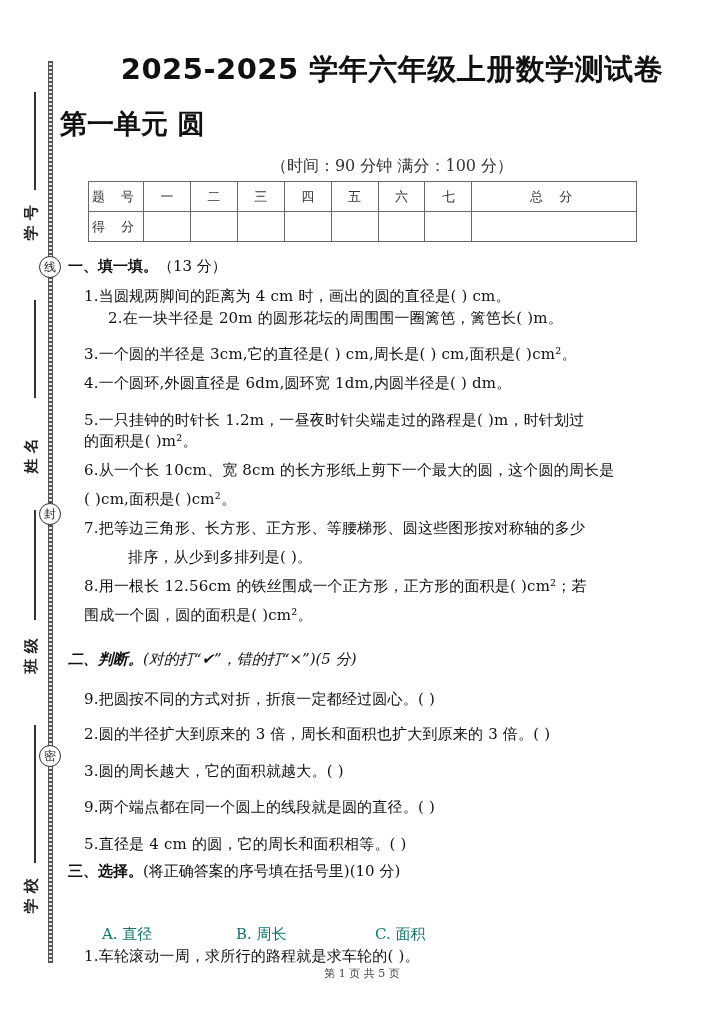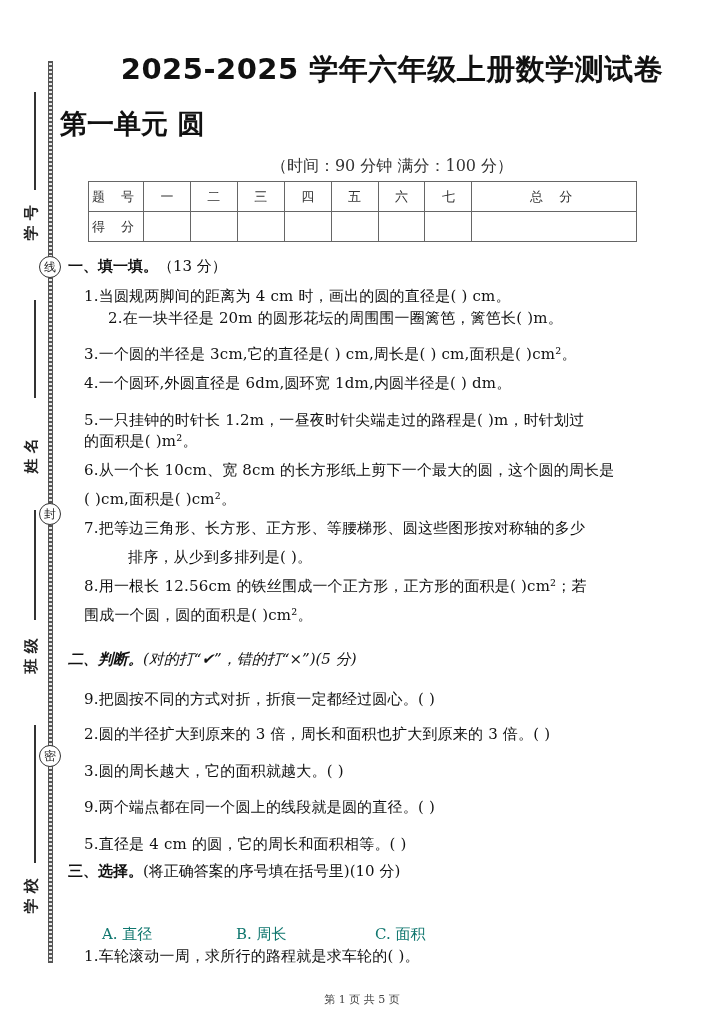--- a/index.html
+++ b/index.html
@@ -55,21 +55,21 @@
   .section-head {
     position: absolute; left: 68px; font-size: 15px; color: #111; white-space: nowrap;
   }
   .section-head b { font-family: "DejaVu Sans", sans-serif; font-weight: bold; text-align: right; }
   .q {
     position: absolute; left: 84px; width: 596px; font-size: 15px; line-height: 29px; color: #111;
     letter-spacing: 0.2px;
   }
   .opt { position: absolute; font-size: 15px; color: #0f766e; }
   .footer {
-    position: absolute; left: 0; width: 724px; top: 992px; text-align: center;
+    position: absolute; left: 0; width: 724px; top: 966px; text-align: center;
     font-size: 11px; color: #444;
   }
 </style>
 </head>
 <body>
 
 <div>
   <div class="binding-line"></div>
 
   <div class="side-rule" style="top:92px;height:98px;"></div>

